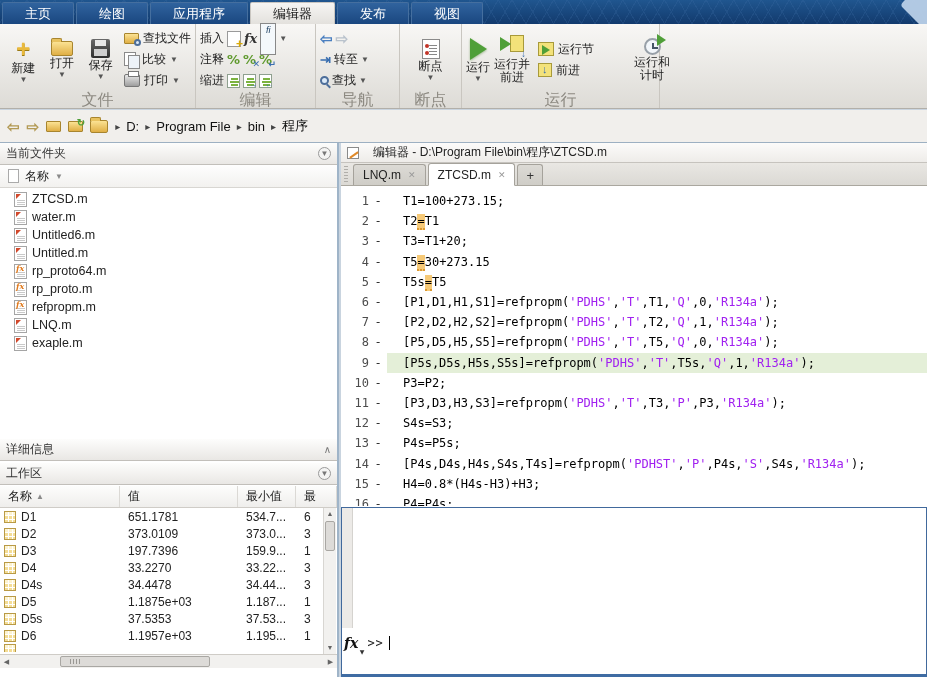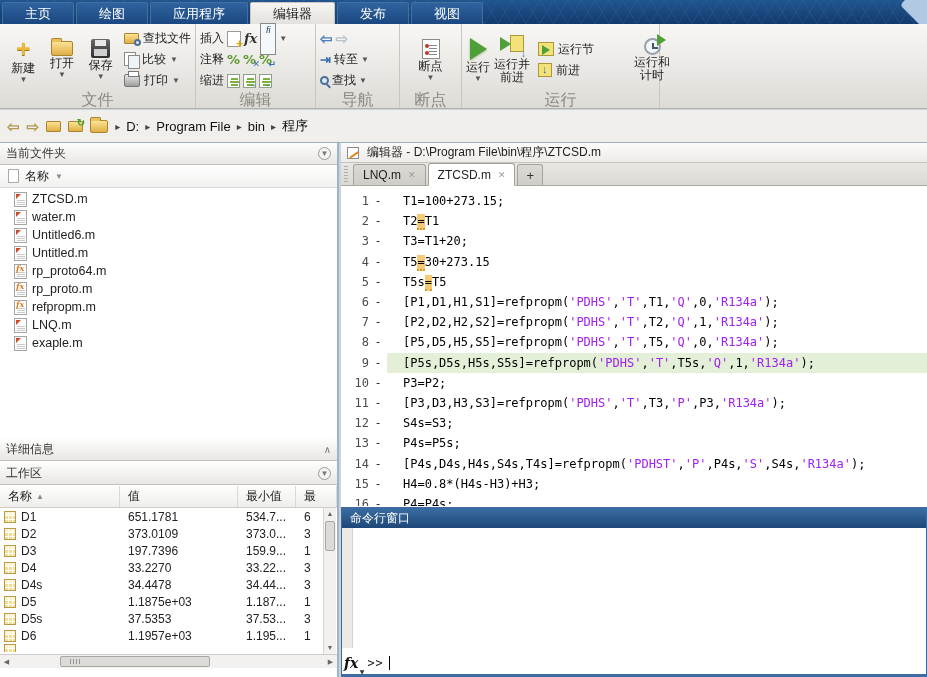--- a/index.html
+++ b/index.html
@@ -153,21 +153,21 @@
     text-align:center;line-height:12px;}
   .hscroll .lt{left:0;}.hscroll .rt{right:0;}
   .hscroll .thumb{position:absolute;left:60px;top:1px;width:150px;height:11px;background:#dddbd8;
     border:1px solid #a9a7a3;border-radius:2px;}
   .hscroll .grip{position:absolute;left:70px;top:4px;width:10px;height:5px;
     background:repeating-linear-gradient(to right,#9a9894 0 1px,transparent 1px 3px);}
 
   
   .editor{position:absolute;left:341px;top:143px;width:586px;height:364px;background:#fff;}
   .ed-title{height:20px;background:linear-gradient(#fcfbfa,#eeece9);border-bottom:1px solid #c6c3be;
-    display:flex;align-items:center;gap:8px;padding-left:6px;font-size:12px;color:#222;}
+    display:flex;align-items:center;gap:14px;padding-left:6px;font-size:12px;color:#222;}
   .ic-edit{width:12px;height:12px;background:#fff;border:1px solid #8a8a8a;position:relative;flex:none;}
   .ic-edit::after{content:'';position:absolute;left:1px;top:6px;width:10px;height:2px;background:#e08a2a;
     transform:rotate(-35deg);}
   .ed-tabbar{height:23px;background:linear-gradient(#e9e7e3,#dbd9d4);border-bottom:1px solid #aaa79f;
     display:flex;align-items:flex-end;padding-left:2px;gap:2px;}
   .thandle{width:4px;height:16px;margin:0 3px 3px 1px;
     background:repeating-linear-gradient(#b0aea9 0 1px,transparent 1px 3px);}
   .etab{height:21px;display:flex;align-items:center;gap:7px;padding:0 9px;font-size:12px;
     background:linear-gradient(#dcdad5,#cfcdc7);border:1px solid #a5a29b;border-bottom:none;
     border-radius:3px 3px 0 0;cursor:default;}
@@ -572,21 +572,20 @@
       <div class="cline"><span class="ln">11</span><span class="dash">-</span><span class="ct"><span>[P3,D3,H3,S3]=refpropm(</span><span class="s">'PDHS'</span><span>,</span><span class="s">'T'</span><span>,T3,</span><span class="s">'P'</span><span>,P3,</span><span class="s">'R134a'</span><span>);</span></span></div>
       <div class="cline"><span class="ln">12</span><span class="dash">-</span><span class="ct"><span>S4s=S3;</span></span></div>
       <div class="cline"><span class="ln">13</span><span class="dash">-</span><span class="ct"><span>P4s=P5s;</span></span></div>
       <div class="cline"><span class="ln">14</span><span class="dash">-</span><span class="ct"><span>[P4s,D4s,H4s,S4s,T4s]=refpropm(</span><span class="s">'PDHST'</span><span>,</span><span class="s">'P'</span><span>,P4s,</span><span class="s">'S'</span><span>,S4s,</span><span class="s">'R134a'</span><span>);</span></span></div>
       <div class="cline"><span class="ln">15</span><span class="dash">-</span><span class="ct"><span>H4=0.8*(H4s-H3)+H3;</span></span></div>
       <div class="cline"><span class="ln">16</span><span class="dash">-</span><span class="ct"><span>P4=P4s;</span></span></div>
     </div>
 </div>
 
 <div class="cmdwin">
-  <div class="cw-title">命令行窗口</div>
   <div class="cw-body">
     <div class="cw-gutter"></div>
     <div class="cw-prompt">
       <span class="fxicon">fx<span class="fxarr">▼</span></span>
       <span class="pgl">&gt;&gt;</span>
       <span class="pcaret"></span>
     </div>
   </div>
 </div>
 

